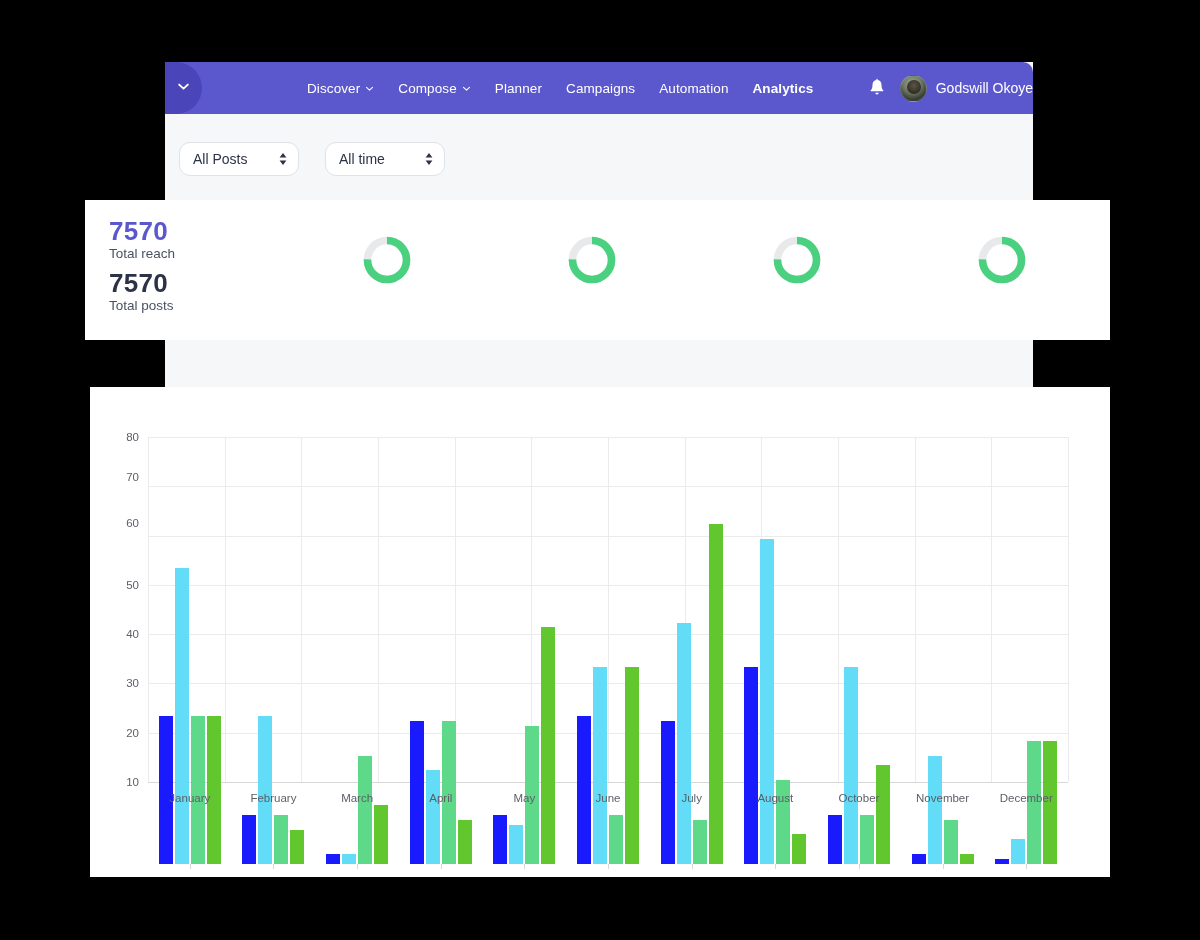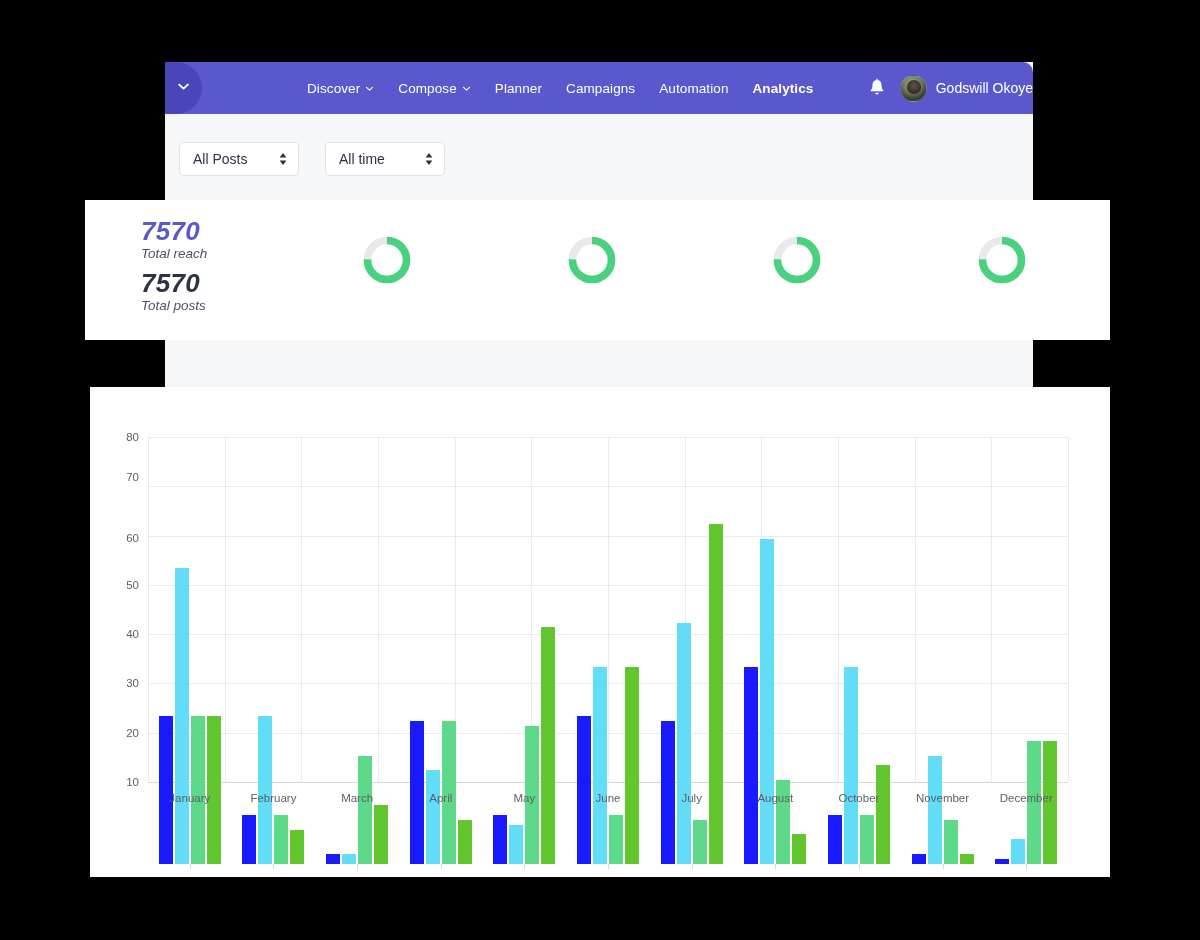--- a/index.html
+++ b/index.html
@@ -70,41 +70,41 @@
     height: 278px; width: 100%;
     background: #f6f7f9;
     padding: 28px 0 0 14px;
     position: relative;
   }
   .filters-row { display: flex; gap: 26px; }
   .select-box {
     width: 120px; height: 34px;
     background: #ffffff;
     border: 1px solid #dfe2e6;
-    border-radius: 5px;
+    border-radius: 11px;
     display: flex; align-items: center; justify-content: space-between;
     padding: 0 11px 0 13px;
     font-size: 14px; color: #2c3347; cursor: pointer;
   }
   .spin { display: flex; flex-direction: column; gap: 2px; }
   .spin svg { width: 8px; height: 5px; display: block; }
   .ghost-axis-label {
     position: absolute; left: 46px; top: 186px;
     font-size: 11px; color: #6c7179; opacity: .75;
   }
 
   
   .kpi-panel {
     position: absolute; left: 85px; top: 200px;
     width: 1025px; height: 140px;
     background: #ffffff;
     display: flex; align-items: center;
   }
   .kpi-totals {
-    width: 205px; padding-left: 56px; font-style: italic;
+    width: 205px; padding-left: 24px;
   }
   .kpi-num { font-size: 26px; font-weight: bold; letter-spacing: .3px; line-height: 1.05; }
   .kpi-num.accent { color: #5b58ce; }
   .kpi-num.dark { color: #2c3347; }
   .kpi-label { font-size: 13.5px; color: #4a5262; margin-top: 1px; margin-bottom: 9px; }
 
   .kpi-metric {
     flex: 1; display: flex; flex-direction: column; align-items: center;
   }
   .kpi-metric-top { display: flex; align-items: center; gap: 11px; }
@@ -318,21 +318,21 @@
           <div class="ytick" style="top: 345px;">10</div>
           <div class="gridline" style="top: 295.714px;"></div>
           <div class="ytick" style="top: 295.714px;">20</div>
           <div class="gridline" style="top: 246.429px;"></div>
           <div class="ytick" style="top: 246.429px;">30</div>
           <div class="gridline" style="top: 197.143px;"></div>
           <div class="ytick" style="top: 197.143px;">40</div>
           <div class="gridline" style="top: 147.857px;"></div>
           <div class="ytick" style="top: 147.857px;">50</div>
           <div class="gridline" style="top: 98.5714px;"></div>
-          <div class="ytick" style="top: 101px;">60</div>
+          <div class="ytick" style="top: 86px;">60</div>
           <div class="gridline" style="top: 49.2857px;"></div>
           <div class="ytick" style="top: 40px;">70</div>
           <div class="gridline" style="top: 0px;"></div>
           <div class="ytick" style="top: 0px;">80</div>
           <div class="axis-base"></div>
           <div class="vline" style="left: 0px;"></div>
           <div class="vline" style="left: 77px;"></div>
           <div class="vline" style="left: 153px;"></div>
           <div class="vline" style="left: 230px;"></div>
           <div class="vline" style="left: 307px;"></div>

